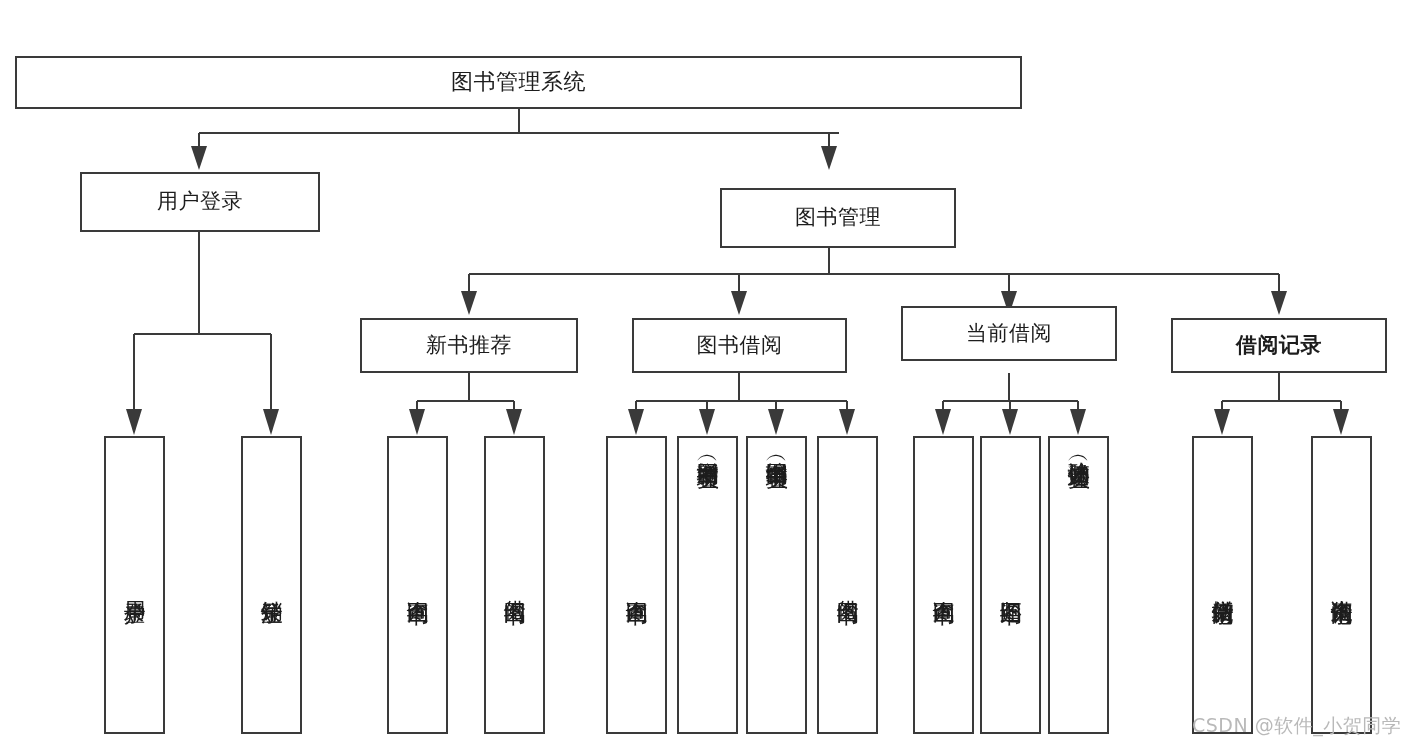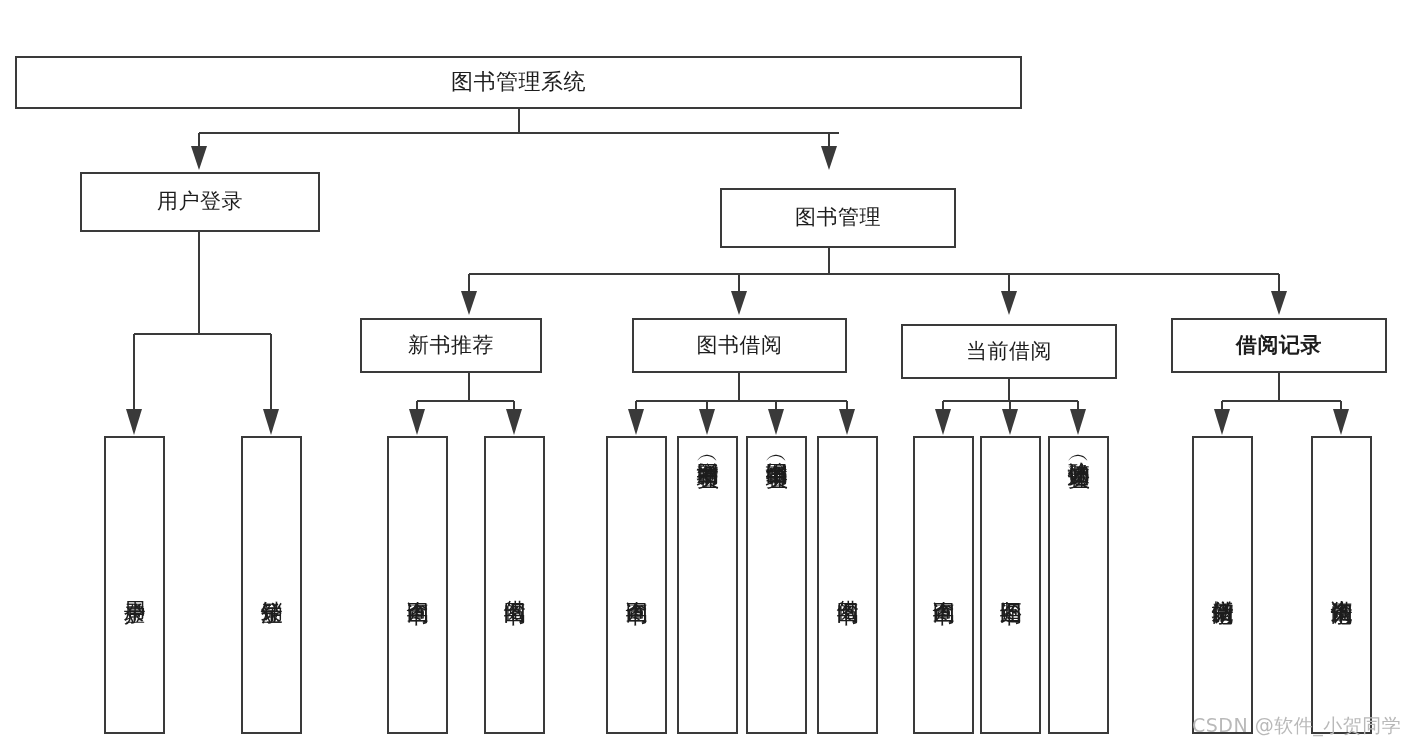--- a/index.html
+++ b/index.html
@@ -157,27 +157,27 @@
     <span class="label">图书管理系统</span>
   </div>
 
   <div class="node horiz" style="left:80px; top:172px; width:240px; height:60px;">
     <span class="label">用户登录</span>
   </div>
   <div class="node horiz" style="left:720px; top:172px; width:236px; height:60px;margin-top:16px;">
     <span class="label">图书管理</span>
   </div>
 
-  <div class="node horiz" style="left:360px; top:318px; width:182px; height:55px;">
+  <div class="node horiz" style="left:360px; top:318px; width:218px; height:55px;">
     <span class="label">新书推荐</span>
   </div>
   <div class="node horiz" style="left:632px; top:318px; width:215px; height:55px;font-family:Liberation Serif, serif;">
     <span class="label">图书借阅</span>
   </div>
-  <div class="node horiz" style="left:901px; top:324px; width:216px; height:55px;">
+  <div class="node horiz" style="left:901px; top:306px; width:216px; height:55px;">
     <span class="label">当前借阅</span>
   </div>
   <div class="node horiz" style="left:1171px; top:318px; width:216px; height:55px;font-weight:bold;">
     <span class="label">借阅记录</span>
   </div>
 
   <div class="node vert centered" style="left:104px; top:436px; width:61px; height:298px;">
     <span class="label">用户登录</span>
   </div>
   <div class="node vert centered" style="left:241px; top:436px; width:61px; height:298px;">

